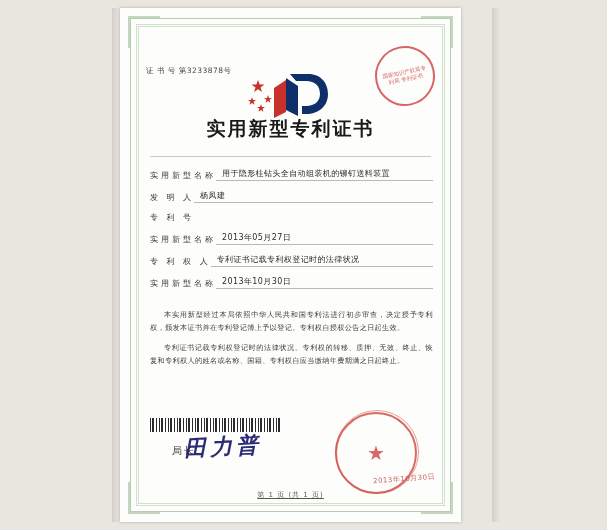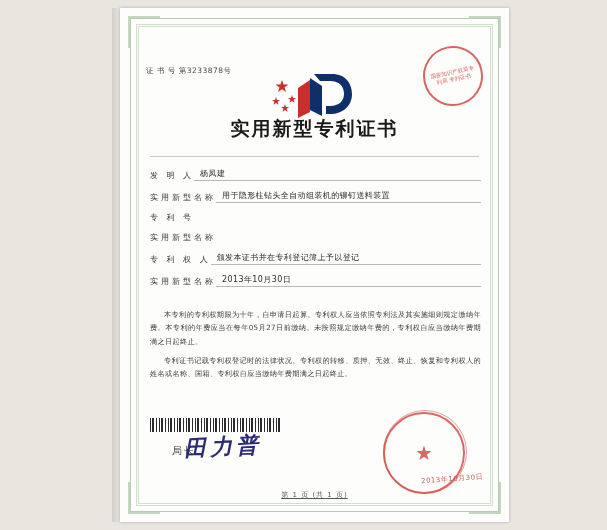--- a/index.html
+++ b/index.html
@@ -9,21 +9,20 @@
     font-family:"DejaVu Sans","Liberation Sans",sans-serif;
     overflow:hidden;
   }
   .page{
     position:absolute;
     left:120px;top:8px;
     width:341px;height:514px;
     background:#fdfdfb;
     box-shadow:0 0 3px rgba(0,0,0,.25);
     overflow:hidden;
-    padding-left:48px;
   }
   
   .frame-outer{
     position:absolute;left:10px;top:10px;right:10px;bottom:10px;
     border:1px solid #b8c9b4;
   }
   .frame-inner{
     position:absolute;left:16px;top:16px;right:16px;bottom:16px;
     border:3px double #cfe0cb;
   }
@@ -193,51 +192,52 @@
     </svg>
   </div>
 
   <div class="title">实用新型专利证书</div>
 
   <div class="rule" style="top:148px;"></div>
 
   <div class="fields">
 
     <div class="field">
+      <span class="lbl">实用新型名称</span>
+      <span class="val">用于隐形柱钻头全自动组装机的铆钉送料装置</span>
+    </div>
+
+    <div class="field">
       <span class="lbl">发 明 人</span>
       <span class="val">杨凤建</span>
     </div>
 
     <div class="field">
+      <span class="lbl">专 利 号</span>
+    </div>
+
+    <div class="field">
       <span class="lbl">实用新型名称</span>
-      <span class="val">用于隐形柱钻头全自动组装机的铆钉送料装置</span>
-    </div>
-
-    <div class="field">
-      <span class="lbl">专 利 号</span>
-    </div>
-
-    <div class="field">
-      <span class="lbl">实用新型名称</span>
+      <span class="val">2013年05月27日</span>
     </div>
 
     <div class="field">
       <span class="lbl">专 利 权 人</span>
-      <span class="val">颁发本证书并在专利登记簿上予以登记</span>
+      <span class="val">专利证书记载专利权登记时的法律状况</span>
     </div>
 
     <div class="field">
       <span class="lbl">实用新型名称</span>
       <span class="val">2013年10月30日</span>
     </div>
 
   </div>
 
   <div class="body-text">
-    <p>本专利的专利权期限为十年，自申请日起算。专利权人应当依照专利法及其实施细则规定缴纳年费。本专利的年费应当在每年05月27日前缴纳。未按照规定缴纳年费的，专利权自应当缴纳年费期满之日起终止。</p>
+    <p>本实用新型经过本局依照中华人民共和国专利法进行初步审查，决定授予专利权，颁发本证书并在专利登记簿上予以登记。专利权自授权公告之日起生效。</p>
     <p>专利证书记载专利权登记时的法律状况。专利权的转移、质押、无效、终止、恢复和专利权人的姓名或名称、国籍、专利权自应当缴纳年费期满之日起终止。</p>
   </div>
 
   <div class="barcode"></div>
 
   <div class="sig-label">局长</div>
   <div class="signature">田力普</div>
 
   <div class="big-seal-ring"></div>
   <div class="big-seal">

